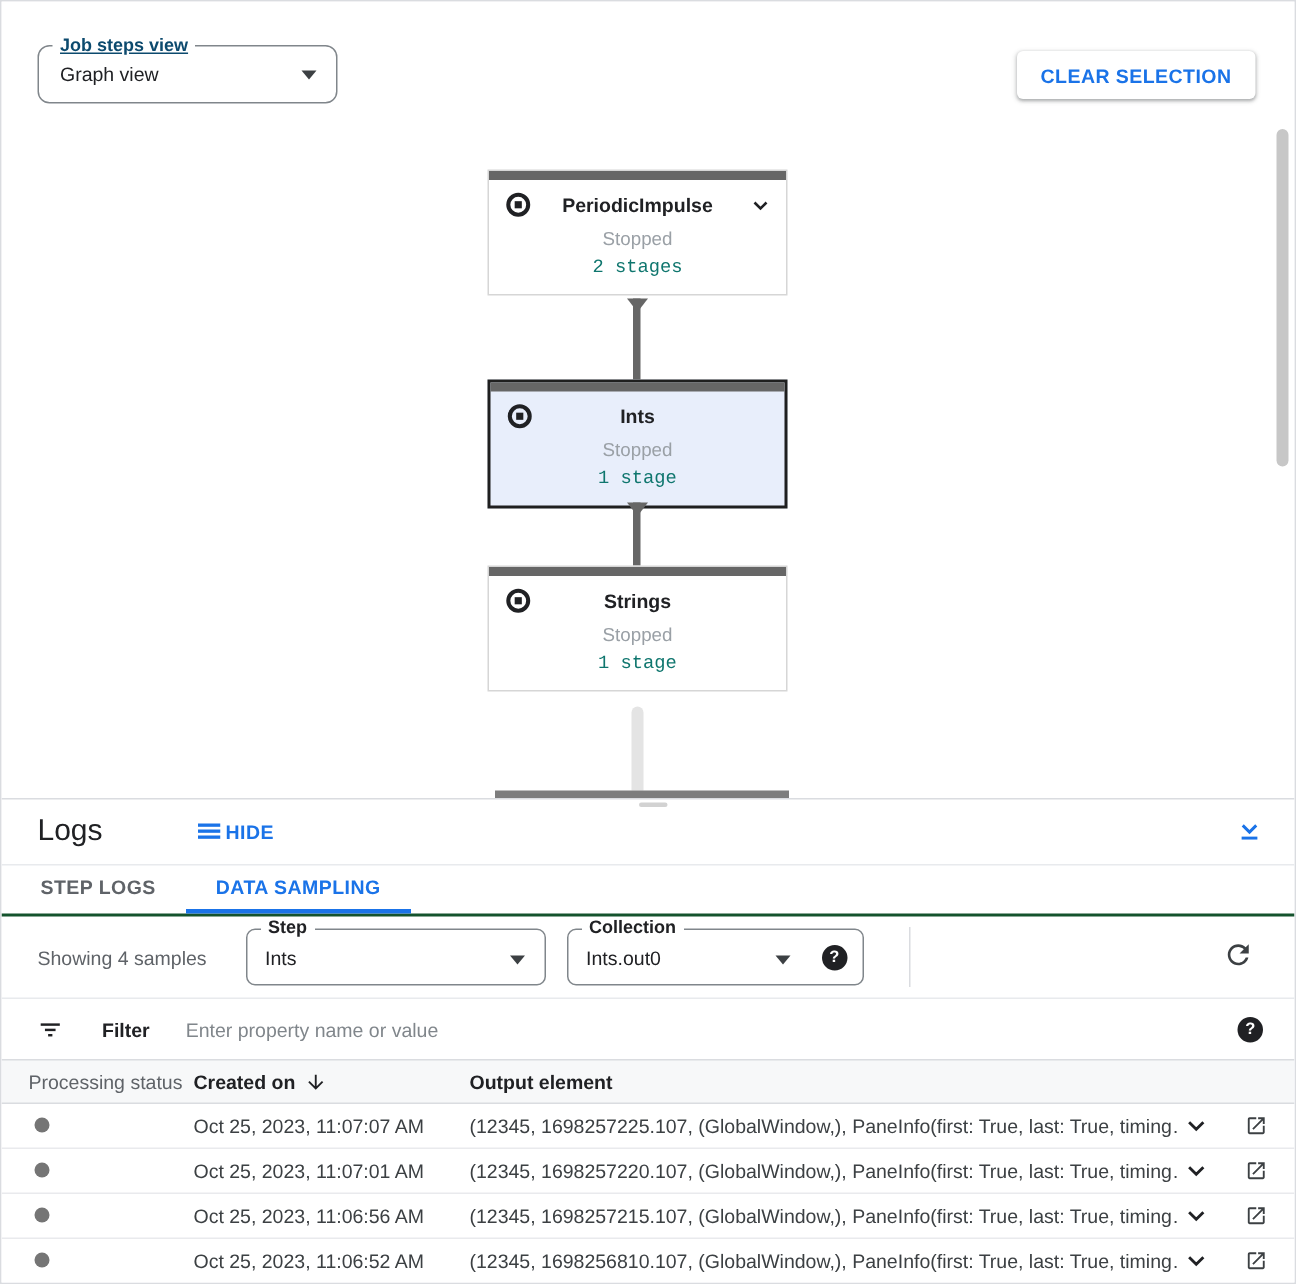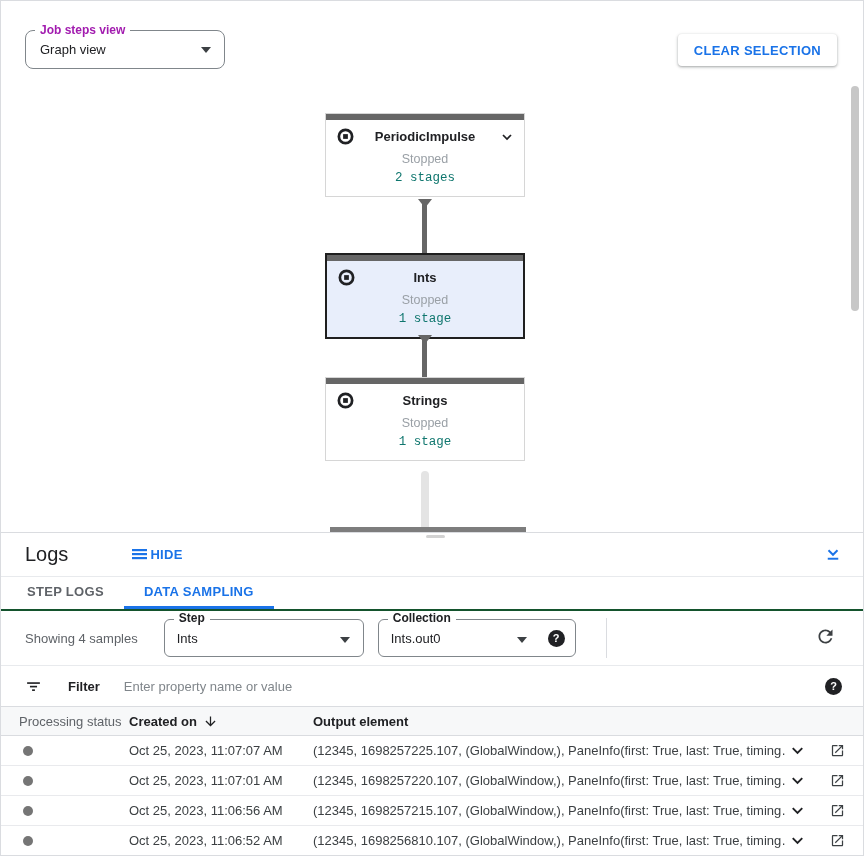--- a/index.html
+++ b/index.html
@@ -6,21 +6,21 @@
   html,body { background:#fff; }
   body { font-family:"Liberation Sans","DejaVu Sans",sans-serif; color:#202124; }
   .page { position:relative; width:864px; height:856px; border:1px solid #dadce0; background:#fff; overflow:hidden; }
 
   
   .graph-area { position:relative; width:100%; height:531px; background:#fff; }
 
   .steps-view-select { position:absolute; left:24px; top:29px; width:200px; height:39px;
     border:1px solid #80868b; border-radius:8px; display:flex; align-items:center; padding:0 14px; cursor:pointer; background:#fff; }
   .select-label { position:absolute; top:-8px; left:9px; background:#fff; padding:0 5px;
-    font-size:12px; font-weight:700; color:#a21caf; line-height:14px; white-space:nowrap; }
+    font-size:12px; font-weight:700; color:#0c4a6e; line-height:14px; white-space:nowrap;text-decoration:underline; }
   .select-value { font-size:13px; color:#202124; }
   .dd-arrow { position:absolute; right:13px; top:16px; width:0; height:0;
     border-left:5px solid transparent; border-right:5px solid transparent; border-top:6px solid #3c4043; }
 
   .clear-btn { position:absolute; right:26px; top:33px; height:32px; padding:0 16px;
     background:#fff; border:none; border-radius:4px; color:#1a73e8; font-size:13px; font-weight:700;
     letter-spacing:.3px; cursor:pointer; font-family:inherit;
     box-shadow:0 1px 2px rgba(60,64,67,.3), 0 1px 3px 1px rgba(60,64,67,.15); }
 
   .node { position:absolute; left:324px; width:200px; background:#fff; border:1px solid #d6d6d6; text-align:center; cursor:pointer; }

